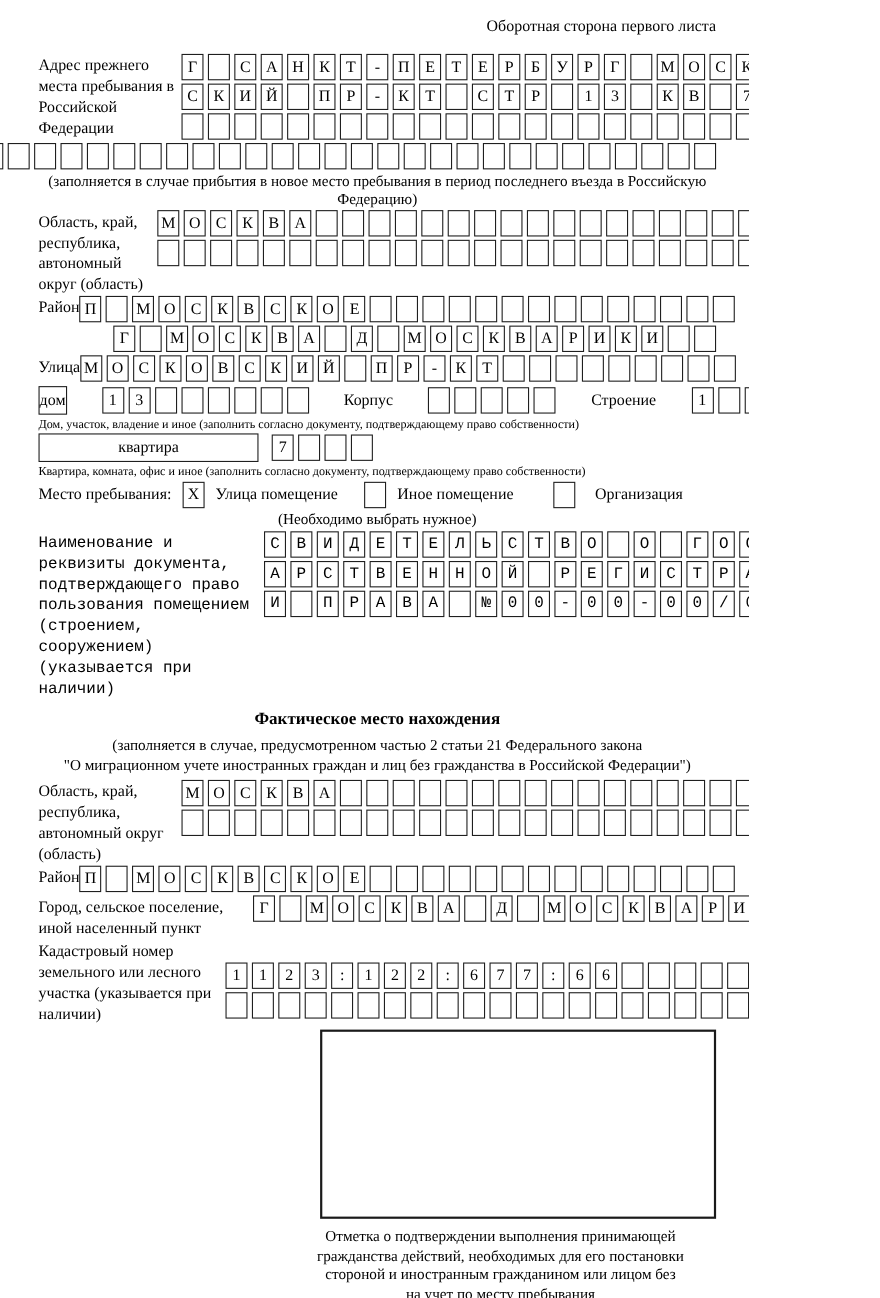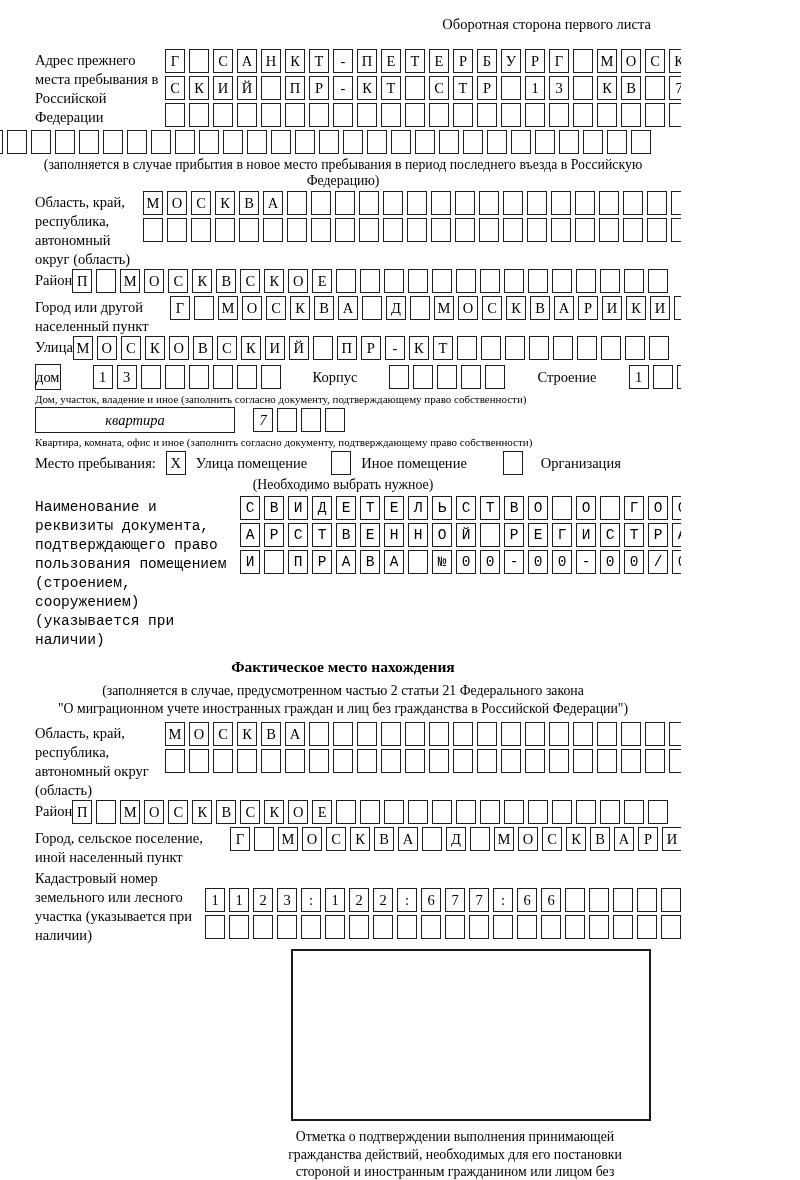--- a/index.html
+++ b/index.html
@@ -38,21 +38,21 @@
 
   .sec-title { font-size:15.5px; font-weight:bold; text-align:center; margin:4px 0 6px 0; }
   .sub-title { font-size:13.8px; text-align:center; line-height:18px; }
 
   .house-row { display:flex; align-items:center; justify-content:space-between; margin:1px 4px 3px 0;gap:32px; }
   .wide-box { border:1.6px solid #1f1f1f; height:26px; display:flex; align-items:center; justify-content:center; font-size:14.5px; background:#fff; }
   .dom-box { width:172px; }
   .kv-box { width:200px; }
   .inline-label { font-size:14.5px; white-space:nowrap; }
 
-  .apt-row { display:flex; align-items:center; gap:18px; margin:1px 0 3px 0;font-style:italic; }
+  .apt-row { display:flex; align-items:center; gap:12px; margin:1px 0 3px 0; }
 
   .stay-row { display:flex; align-items:center; font-size:14.5px; margin:3px 0 2px 0; }
   .m10 { margin-left:10px; } .m24 { margin-left:24px; } .m36 { margin-left:36px; } .m18 { margin-left:18px; }
 
   .doc-block { margin-top:3px;font-family:Liberation Mono, monospace; }
   .cad-cells { margin-top:21px; }
 
   .stamp-wrap { width:392px; margin-left:auto; margin-top:4px; }
   .stamp-box { width:360px; height:172px; border:2px solid #1a1a1a; margin-left:auto; background:#fff; }
   .stamp-caption { margin-top:7px; font-size:13.8px; text-align:center; line-height:17.5px; }
@@ -269,21 +269,20 @@
           <span class="cell"></span>
           <span class="cell"></span>
           <span class="cell"></span>
           <span class="cell"></span>
           <span class="cell"></span>
         </div>
       </div>
   </div>
 
   <div class="form-row">
-    <div class="flabel w-city">Город или другой населенный пункт</div>
     <div class="cellcol">
         <div class="cells">
           <span class="cell">Г</span>
           <span class="cell"></span>
           <span class="cell">М</span>
           <span class="cell">О</span>
           <span class="cell">С</span>
           <span class="cell">К</span>
           <span class="cell">В</span>
           <span class="cell">А</span>

